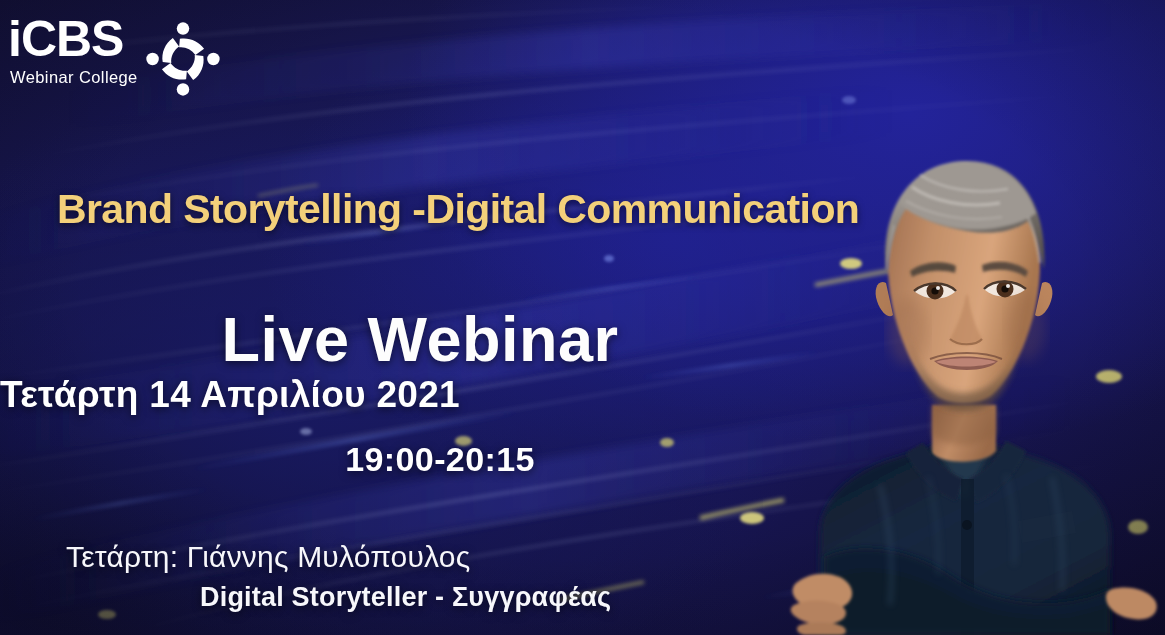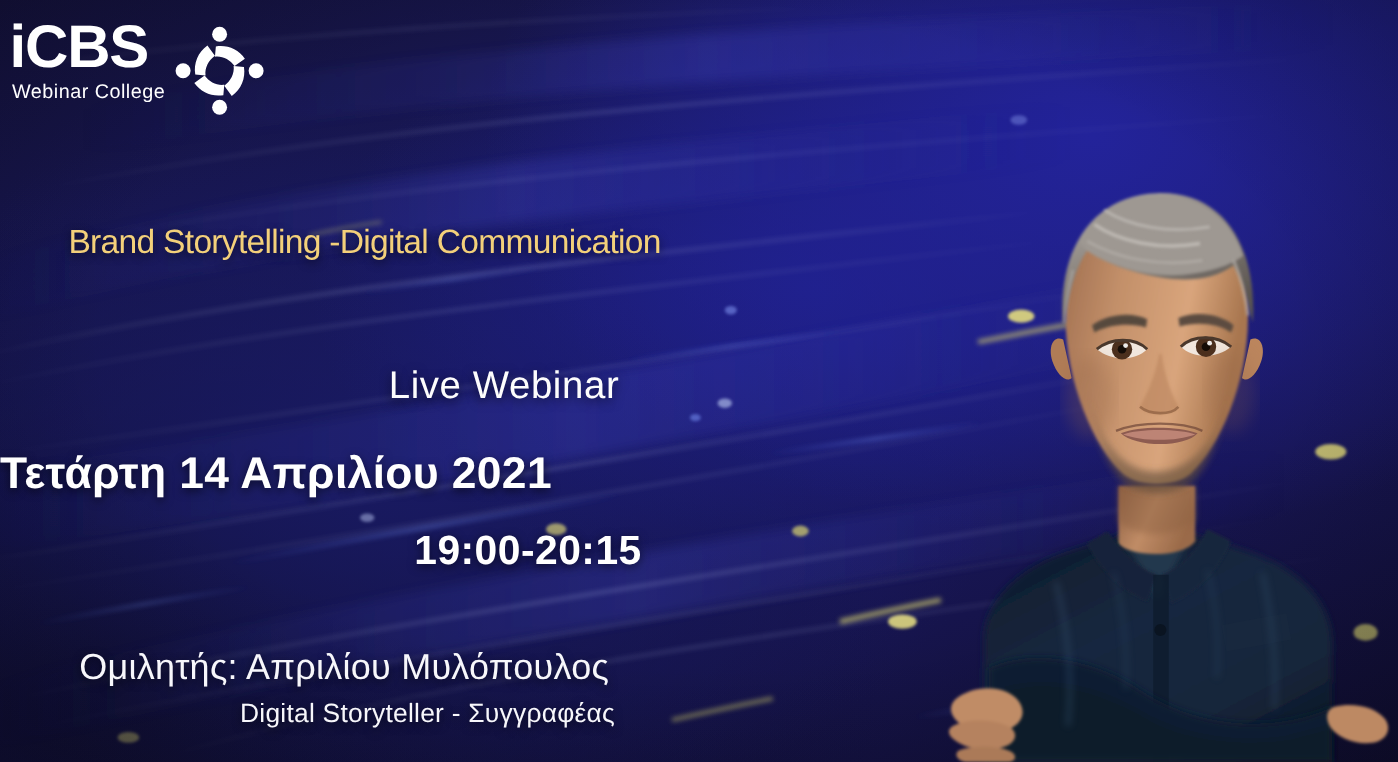--- a/index.html
+++ b/index.html
@@ -69,36 +69,36 @@
     margin-left: 2px;
   }
   .logo-mark { margin-top: 6px; }
 
   
   .title {
     position: absolute;
     left: 57px;
     top: 186px;
     color: #f3d07a;
-    font-size: 28px;
-    font-weight: normal;
+    font-size: 41px;
+    font-weight: bold;
     letter-spacing: -0.6px;
     white-space: nowrap;
     text-shadow: 0 2px 7px rgba(0,0,0,0.55);
   }
 
   .live {
     position: absolute;
     left: 0;
     top: 303px;
     width: 840px;
     text-align: center;
     color: #fdfdfd;
-    font-size: 32px;
-    font-weight: normal;
+    font-size: 63px;
+    font-weight: bold;
     letter-spacing: 0.5px;
     text-shadow: 0 2px 9px rgba(0,0,0,0.6);
   }
   .date {
     position: absolute;
     left: 0;
     top: 374px;
     width: 840px;
     text-align: left;
     color: #ffffff;
@@ -129,22 +129,22 @@
     font-size: 30px;
     font-weight: normal;
     letter-spacing: 0.2px;
     text-shadow: 0 2px 8px rgba(0,0,0,0.6);
   }
   .speaker-role {
     position: absolute;
     left: 200px;
     top: 582px;
     color: #f7f7fb;
-    font-size: 22px;
-    font-weight: normal;
+    font-size: 27px;
+    font-weight: bold;
     letter-spacing: 0.2px;
     text-shadow: 0 2px 8px rgba(0,0,0,0.6);
   }
 
   
   .portrait {
     position: absolute;
     right: 0;
     bottom: 0;
     width: 405px;
@@ -261,21 +261,21 @@
           <path d="M53 35 C47 35 42 39 41 45 L48 52 L52 48 C54 44 54 39 53 35 Z" opacity="0.0"></path>
         </g>
       </svg>
     </div>
   </div>
 
   <div class="title">Brand Storytelling -Digital Communication</div>
   <div class="live">Live Webinar</div>
   <div class="date">Τετάρτη 14 Απριλίου 2021</div>
   <div class="time">19:00-20:15</div>
-  <div class="speaker">Ομιλητής: Απριλίου Μυλόπουλος</div>
+  <div class="speaker">Τετάρτη: Γιάννης Μυλόπουλος</div>
   <div class="speaker-role">Digital Storyteller - Συγγραφέας</div>
 
   <div class="portrait">
     <svg viewBox="0 0 405 530" preserveAspectRatio="xMidYMax meet">
       <defs>
         <linearGradient id="skin" x1="0" y1="0" x2="1" y2="0.3">
           <stop offset="0%" stop-color="#9c6b4d"></stop>
           <stop offset="35%" stop-color="#c28f69"></stop>
           <stop offset="72%" stop-color="#d9a57c"></stop>
           <stop offset="100%" stop-color="#a8764f"></stop>

